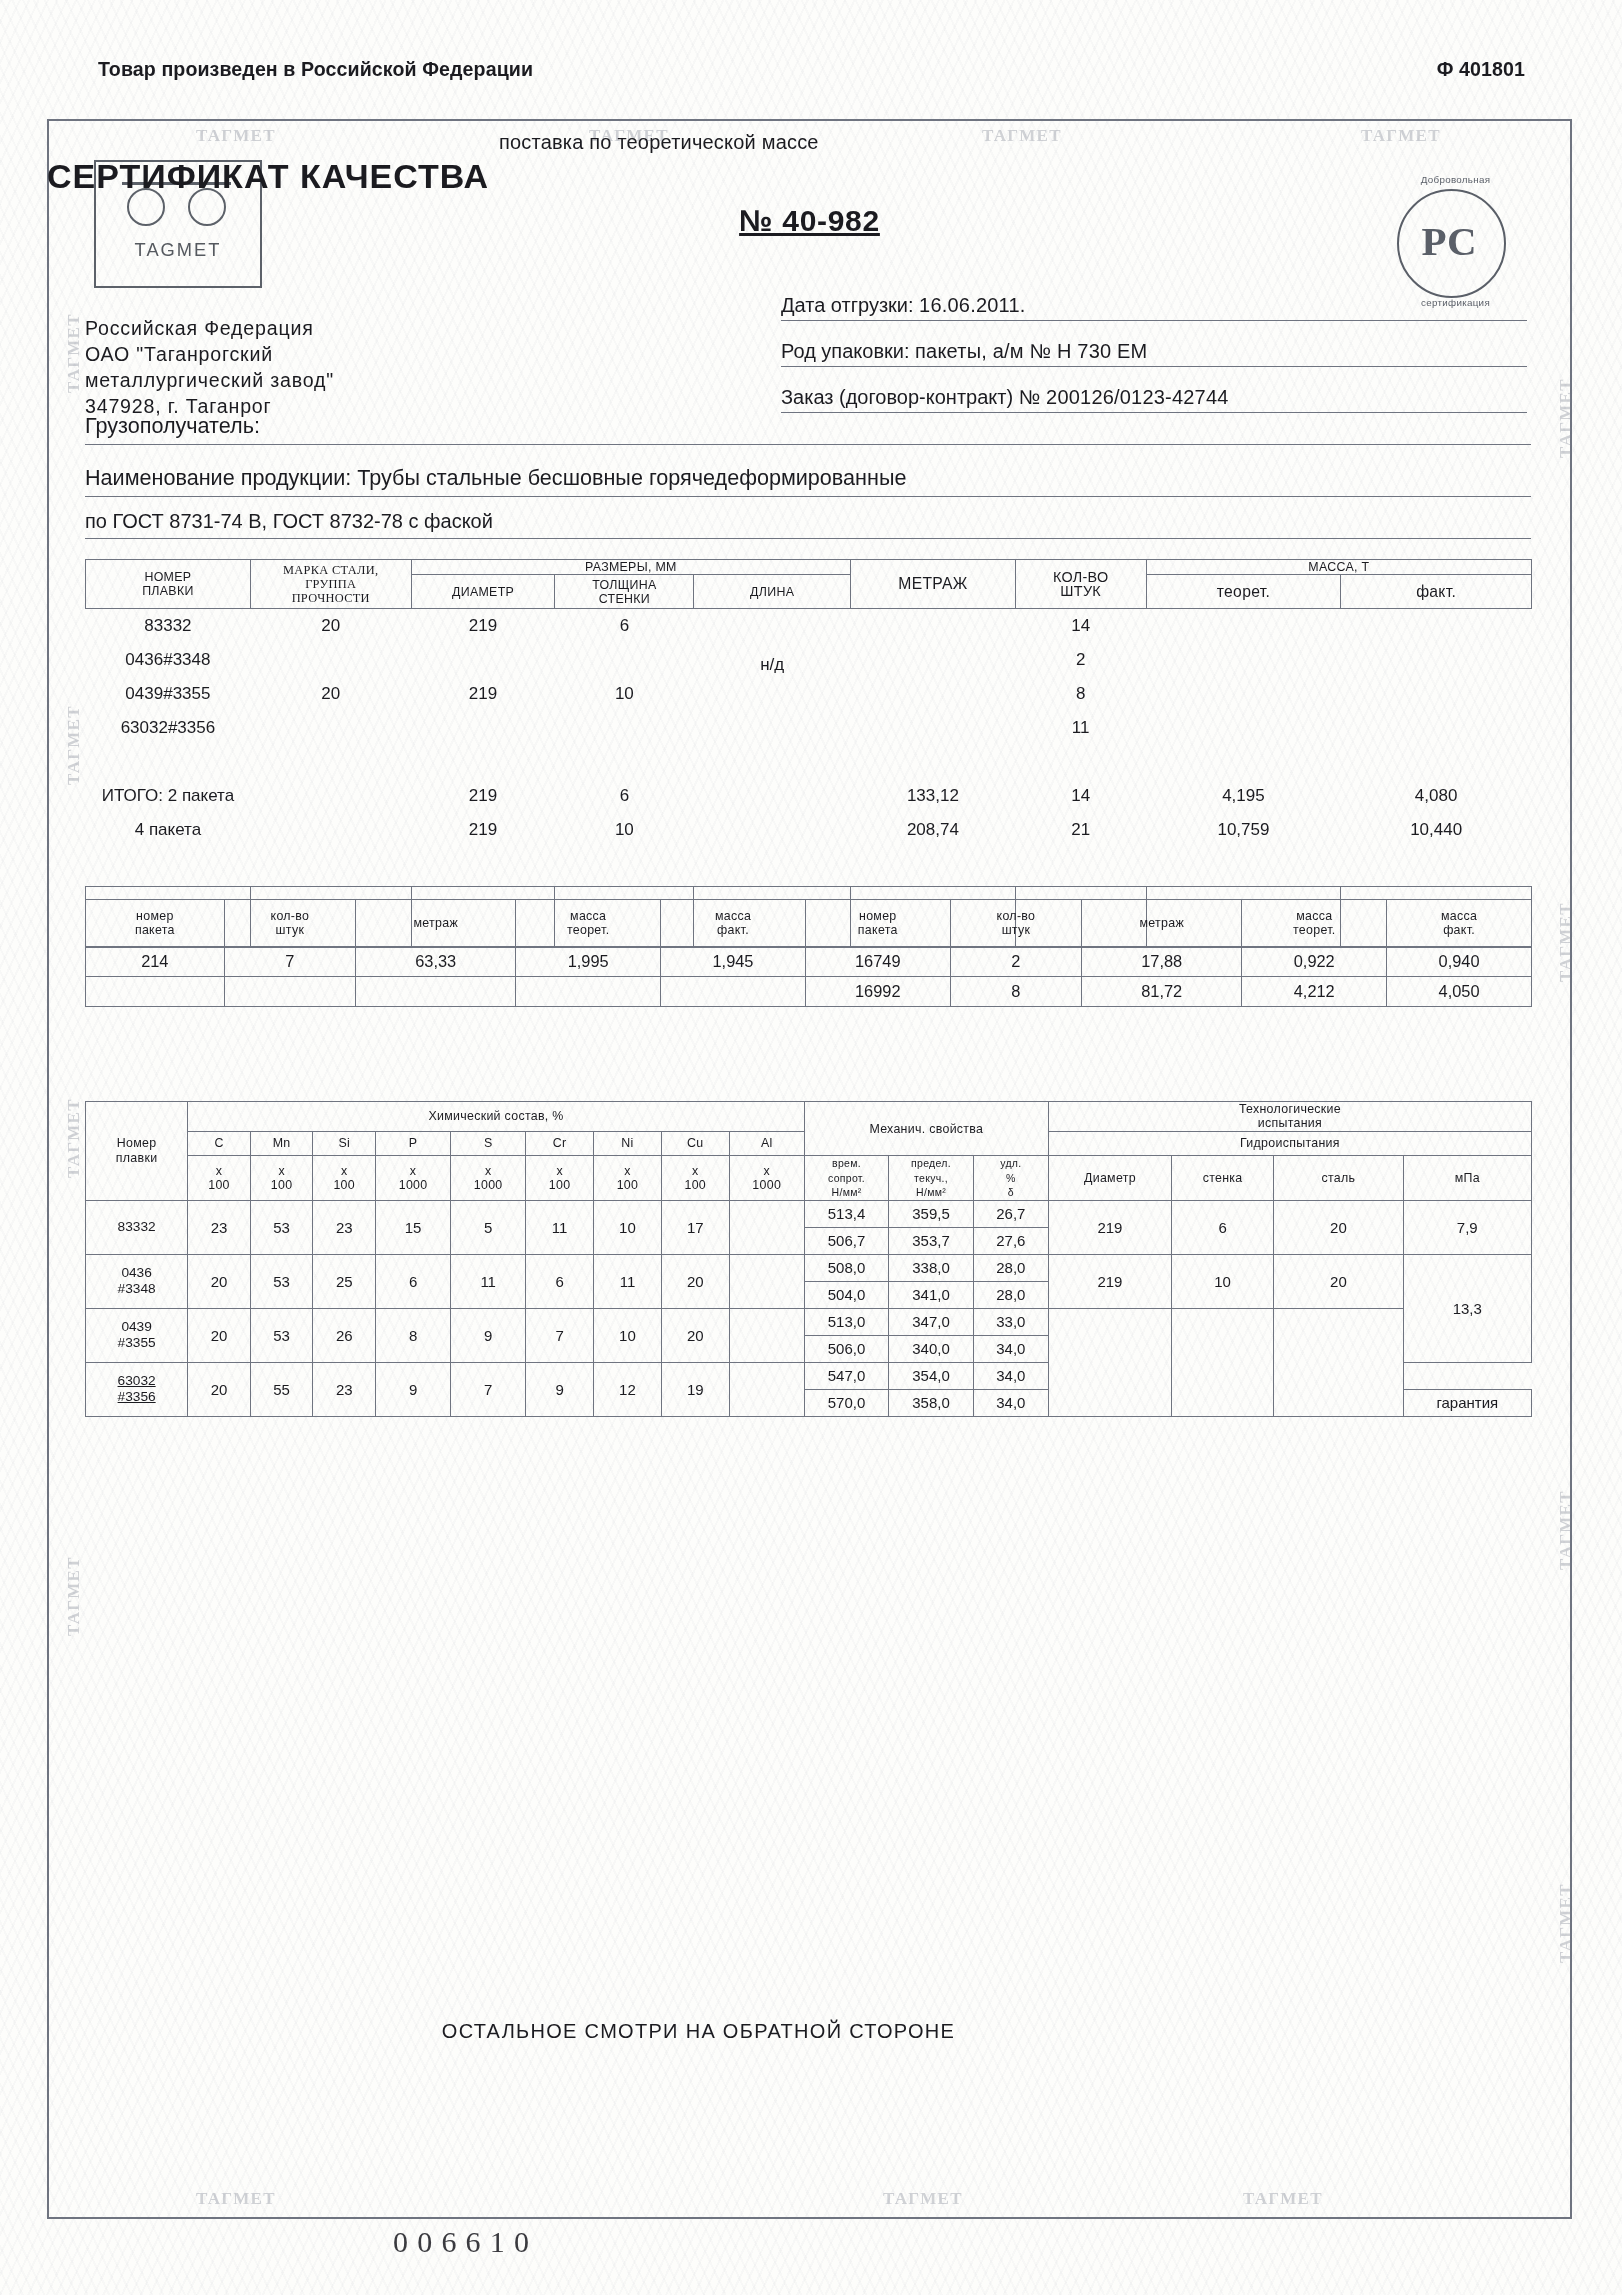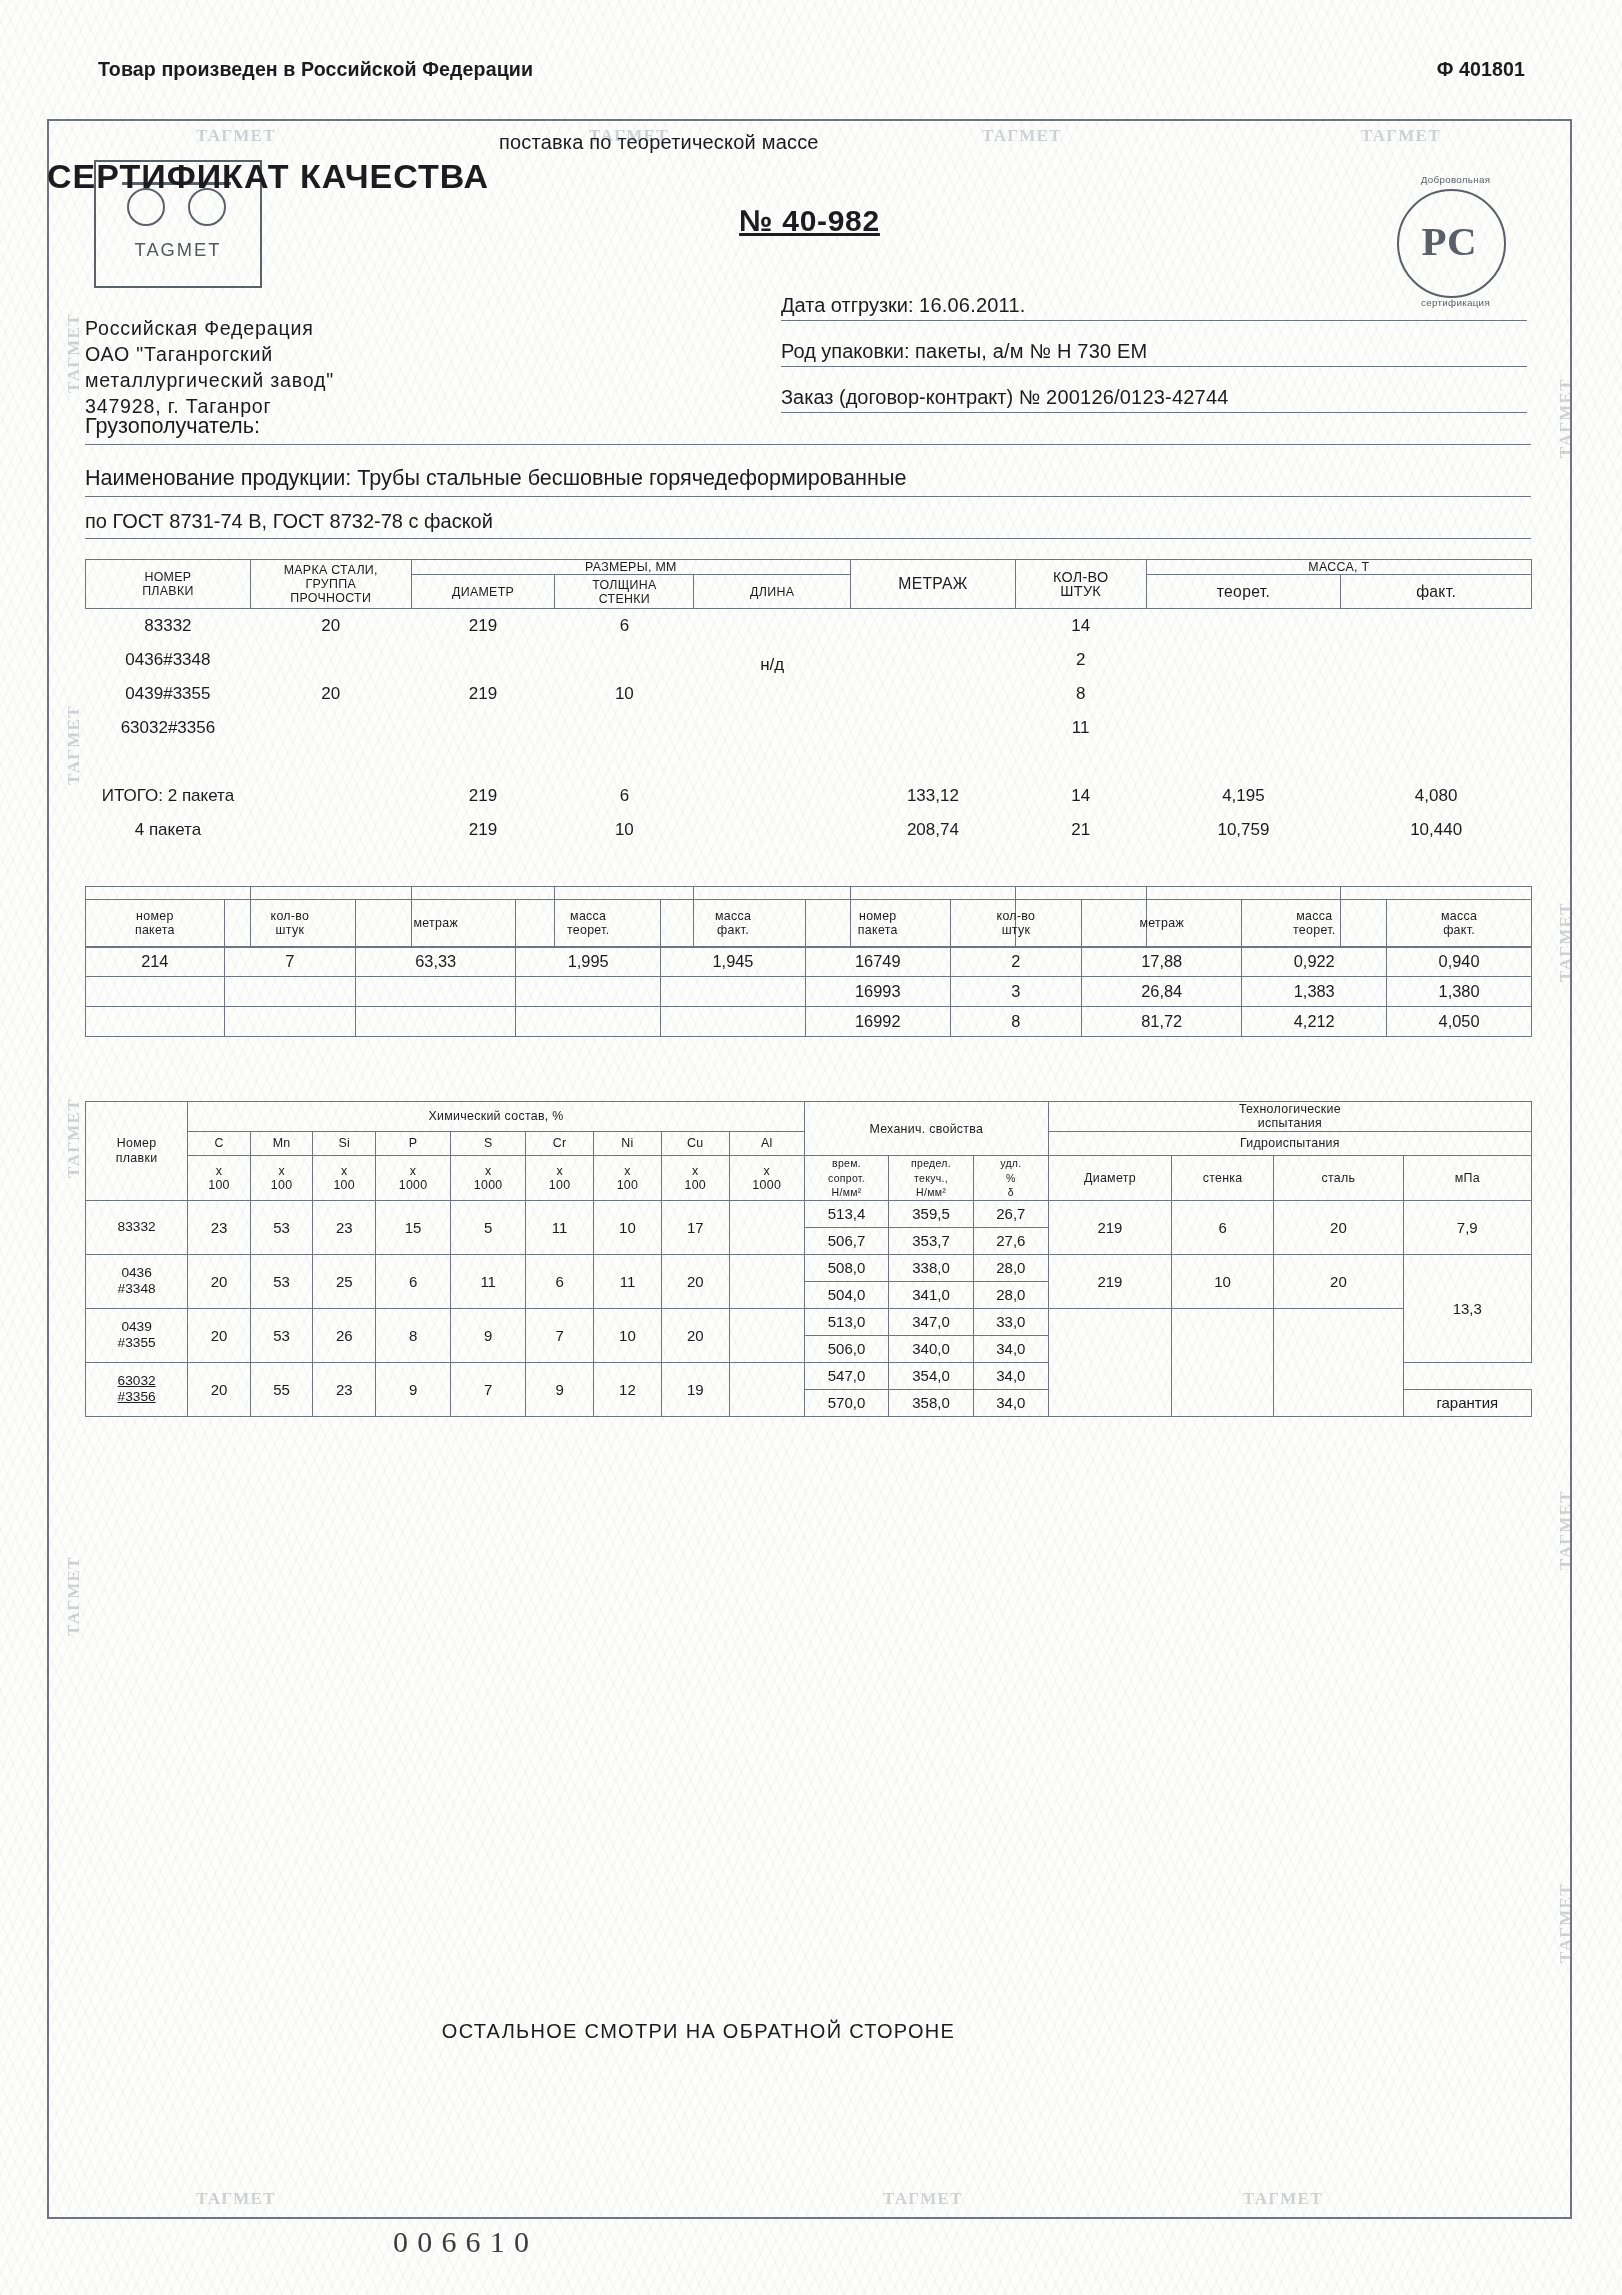--- a/index.html
+++ b/index.html
@@ -337,21 +337,21 @@
           <col style="width:157px">
         <col style="width:165px">
           <col style="width:131px">
         <col style="width:195px">
           <col style="width:191px">
       </colgroup>
       <tbody>
           <tr>
         <th rowspan="2" style="height:38px; white-space:pre-line;">НОМЕР
 ПЛАВКИ</th>
-        <th rowspan="2" style="white-space:pre-line;">МАРКА СТАЛИ,
+        <th rowspan="2" style="white-space:pre-line;font-family:Liberation Serif, serif;">МАРКА СТАЛИ,
 ГРУППА
 ПРОЧНОСТИ</th>
         <th colspan="3">РАЗМЕРЫ, ММ</th>
         <th rowspan="2" style="font-size:15.7px;">МЕТРАЖ</th>
         <th rowspan="2" style="white-space:pre-line; font-size:14.4px;">КОЛ-ВО
 ШТУК</th>
         <th colspan="2">МАССА, Т</th>
       </tr>
       <tr>
         <th style="height:33px;">ДИАМЕТР</th>
@@ -491,32 +491,20 @@
         <td>17,88</td>
         <td>0,922</td>
         <td>0,940</td>
       </tr>
       <tr>
         <td></td>
         <td></td>
         <td></td>
         <td></td>
         <td></td>
-        <td>16993</td>
-        <td>3</td>
-        <td>26,84</td>
-        <td>1,383</td>
-        <td>1,380</td>
-      </tr>
-      <tr>
-        <td></td>
-        <td></td>
-        <td></td>
-        <td></td>
-        <td></td>
         <td>16992</td>
         <td>8</td>
         <td>81,72</td>
         <td>4,212</td>
         <td>4,050</td>
       </tr>
     </tbody>
       </table>
 
     <table class="doc t-chem">

